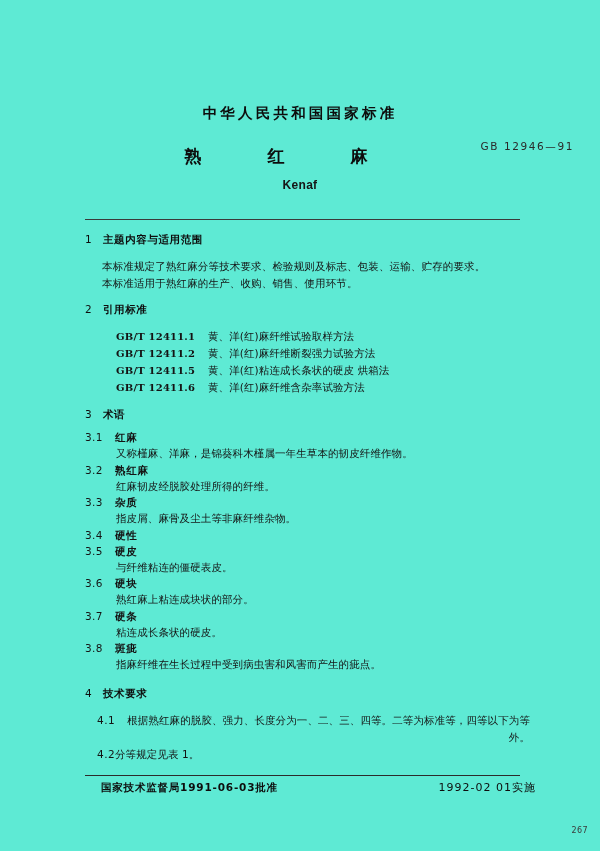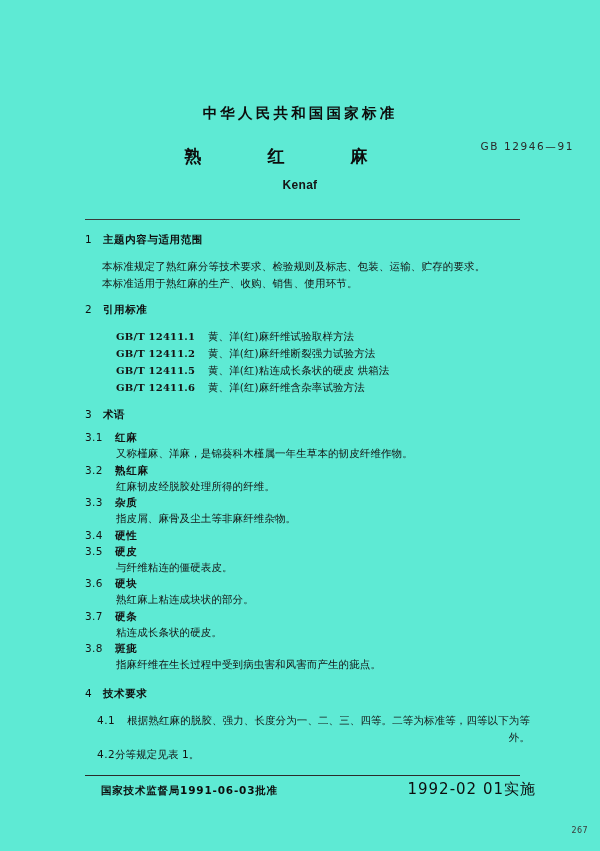--- a/index.html
+++ b/index.html
@@ -193,21 +193,21 @@
     align-items: baseline;
     margin-left: 16px;
   }
   .footer-left {
     font-size: 10.5px;
     font-weight: bold;
     letter-spacing: 0.8px;
     color: #0d0d0d;
   }
   .footer-right {
-    font-size: 15px;
+    font-size: 11px;
     letter-spacing: 1px;
     color: #0d0d0d;
   }
   .page-no {
     position: absolute;
     right: 12px;
     top: 826px;
     font-size: 8px;
     color: #3a3a3a;
     letter-spacing: 0.4px;

